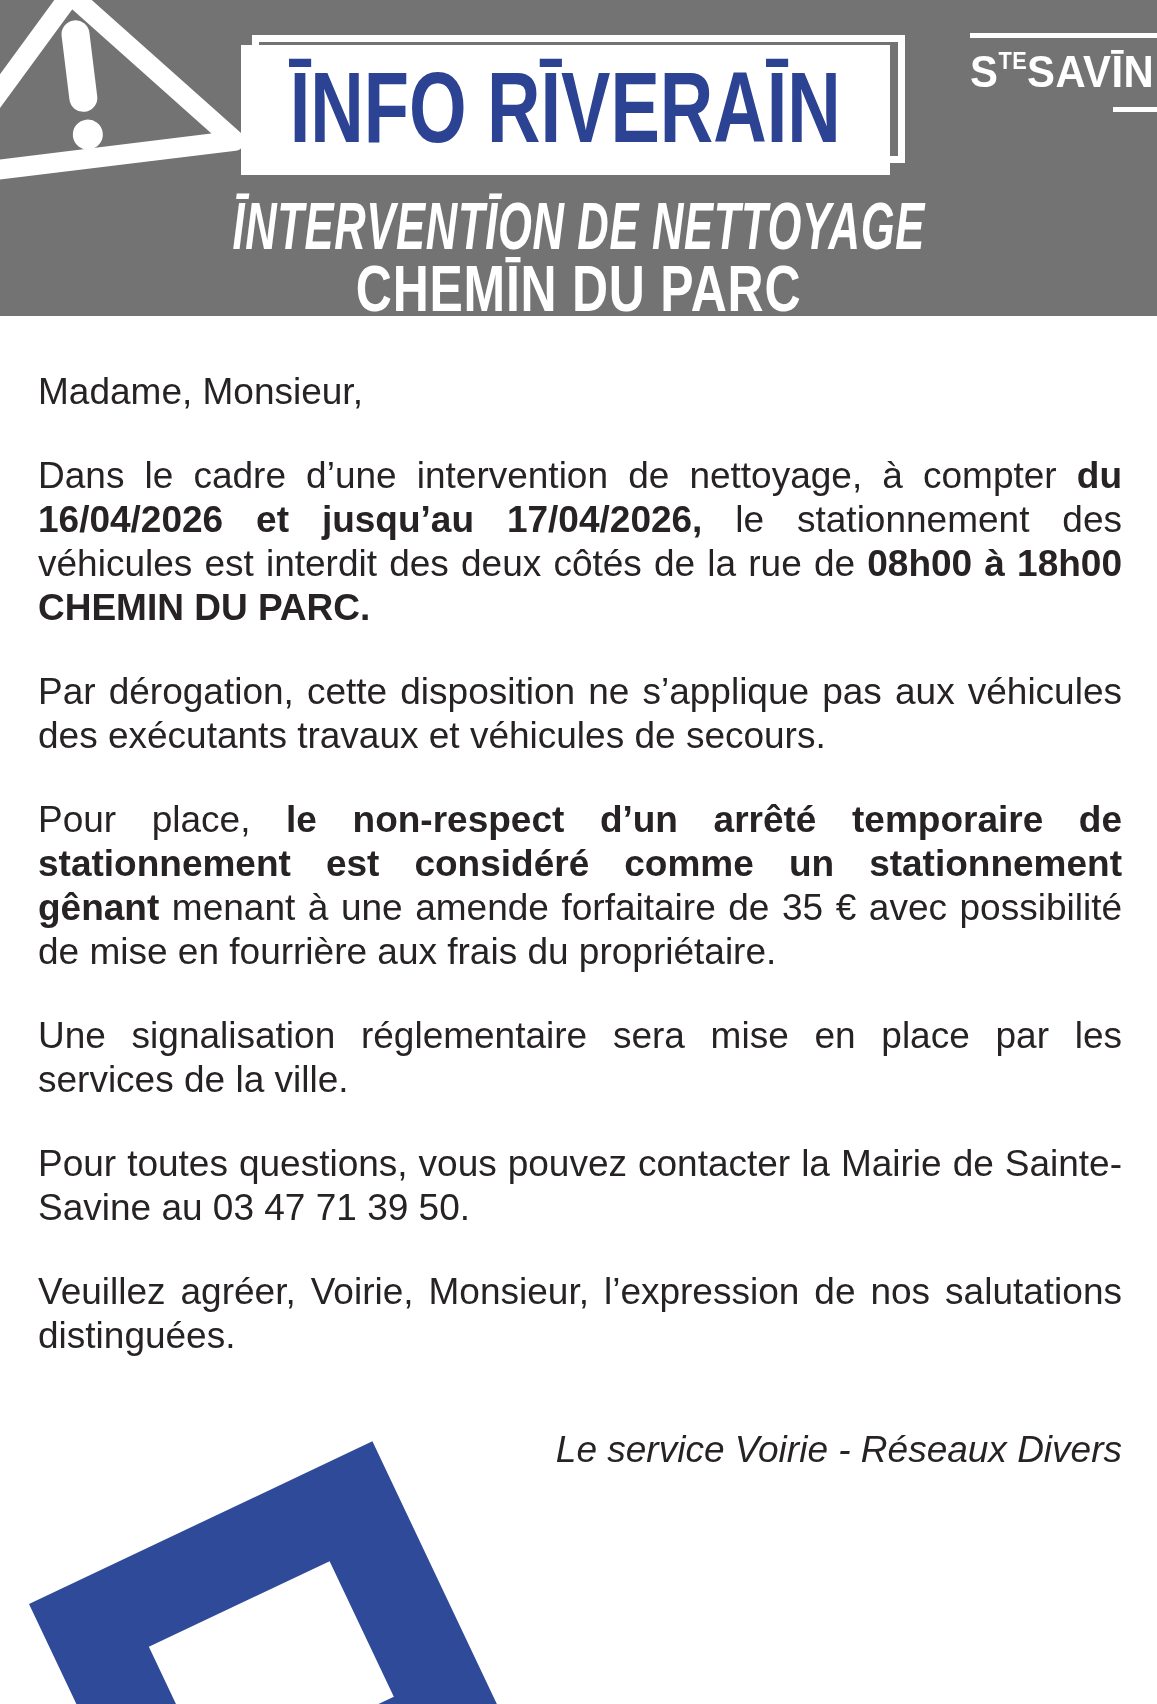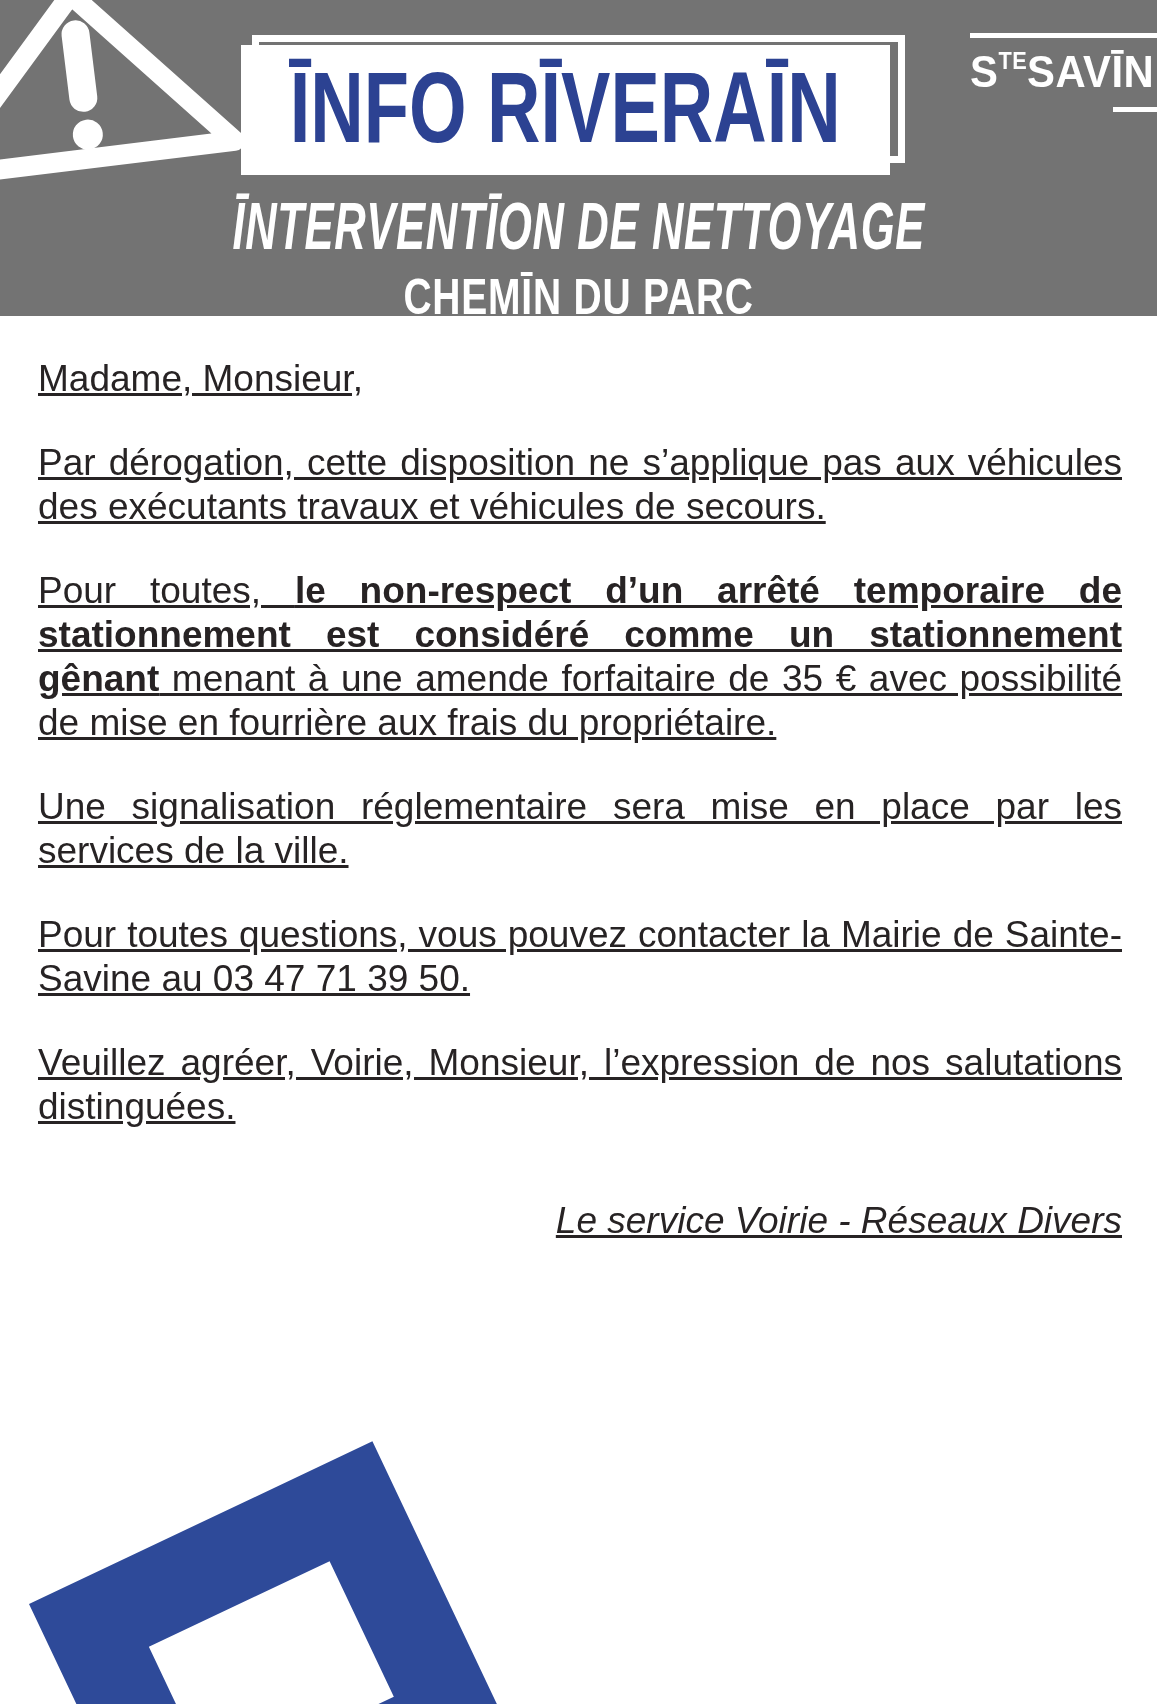--- a/index.html
+++ b/index.html
@@ -93,35 +93,34 @@
   .subtitle1, .subtitle2 {
     position: absolute;
     left: 0; right: 0;
     text-align: center;
     color: #ffffff;
     font-weight: bold;
     line-height: 1;
     white-space: nowrap;
   }
   .subtitle1 { top: 193px; font-size: 66px; font-style: italic; }
-  .subtitle2 { top: 272px; font-size: 50px; }
+  .subtitle2 { top: 257px; font-size: 64px; }
   .subtitle1 .condense { display: inline-block; transform: scaleX(0.66); letter-spacing: 1px; }
   .subtitle2 .condense { display: inline-block; transform: scaleX(0.78); letter-spacing: 1px; }
 
   
   .content {
     position: absolute;
     left: 38px;
     right: 35px;
     top: 316px;
-    padding-top: 41px;
+    padding-top: 54px;
     color: #272324;
     font-size: 37px;
     line-height: 44px;
-    text-decoration: underline;
   }
   .salutation { margin: 0; }
   .para { margin: 40px 0 0 0; text-align: justify; }
   .para b { font-weight: bold; }
   .signature {
     margin: 70px 0 10px 0;
     text-align: right;
     font-style: italic;
   }
 
@@ -162,22 +161,23 @@
       <span class="condense">ĪNTERVENTĪON DE NETTOYAGE</span>
     </div>
     <div class="subtitle2">
       <span class="condense">CHEMĪN DU PARC</span>
     </div>
   </header>
 
   <main class="content">
     <p class="salutation">Madame, Monsieur,</p>
     <div id="paragraphs">
+        <p class="para"><span>Dans le cadre d’une intervention de nettoyage, à compter </span><b>du 16/04/2026 et jusqu’au 17/04/2026,</b><span> le stationnement des véhicules est interdit des deux côtés de la rue de </span><b>08h00 à 18h00 CHEMIN DU PARC.</b></p>
         <p class="para"><span>Par dérogation, cette disposition ne s’applique pas aux véhicules des exécutants travaux et véhicules de secours.</span></p>
-        <p class="para"><span>Pour toutes, </span><b>le non-respect d’un arrêté temporaire de stationnement est considéré comme un stationnement gênant</b><span> menant à une amende forfaitaire de 35 € avec possibilité de mise en fourrière aux frais du propriétaire.</span></p>
+        <p class="para"><span>Pour place, </span><b>le non-respect d’un arrêté temporaire de stationnement est considéré comme un stationnement gênant</b><span> menant à une amende forfaitaire de 35 € avec possibilité de mise en fourrière aux frais du propriétaire.</span></p>
         <p class="para"><span>Une signalisation réglementaire sera mise en place par les services de la ville.</span></p>
         <p class="para"><span>Pour toutes questions, vous pouvez contacter la Mairie de Sainte-Savine au 03 47 71 39 50.</span></p>
         <p class="para"><span>Veuillez agréer, Voirie, Monsieur, l’expression de nos salutations distinguées.</span></p>
       </div>
     <p class="signature">Le service Voirie - Réseaux Divers</p>
   </main>
 
   <svg class="corner-svg" width="1157" height="1704" viewBox="0 0 1157 1704" aria-hidden="true">
     <g transform="translate(29 1604) rotate(-25.35)">
       <path d="M0 0 H380 V330 H0 Z M90 90 H290 V240 H90 Z" fill="#2e4a99" fill-rule="evenodd"></path>

